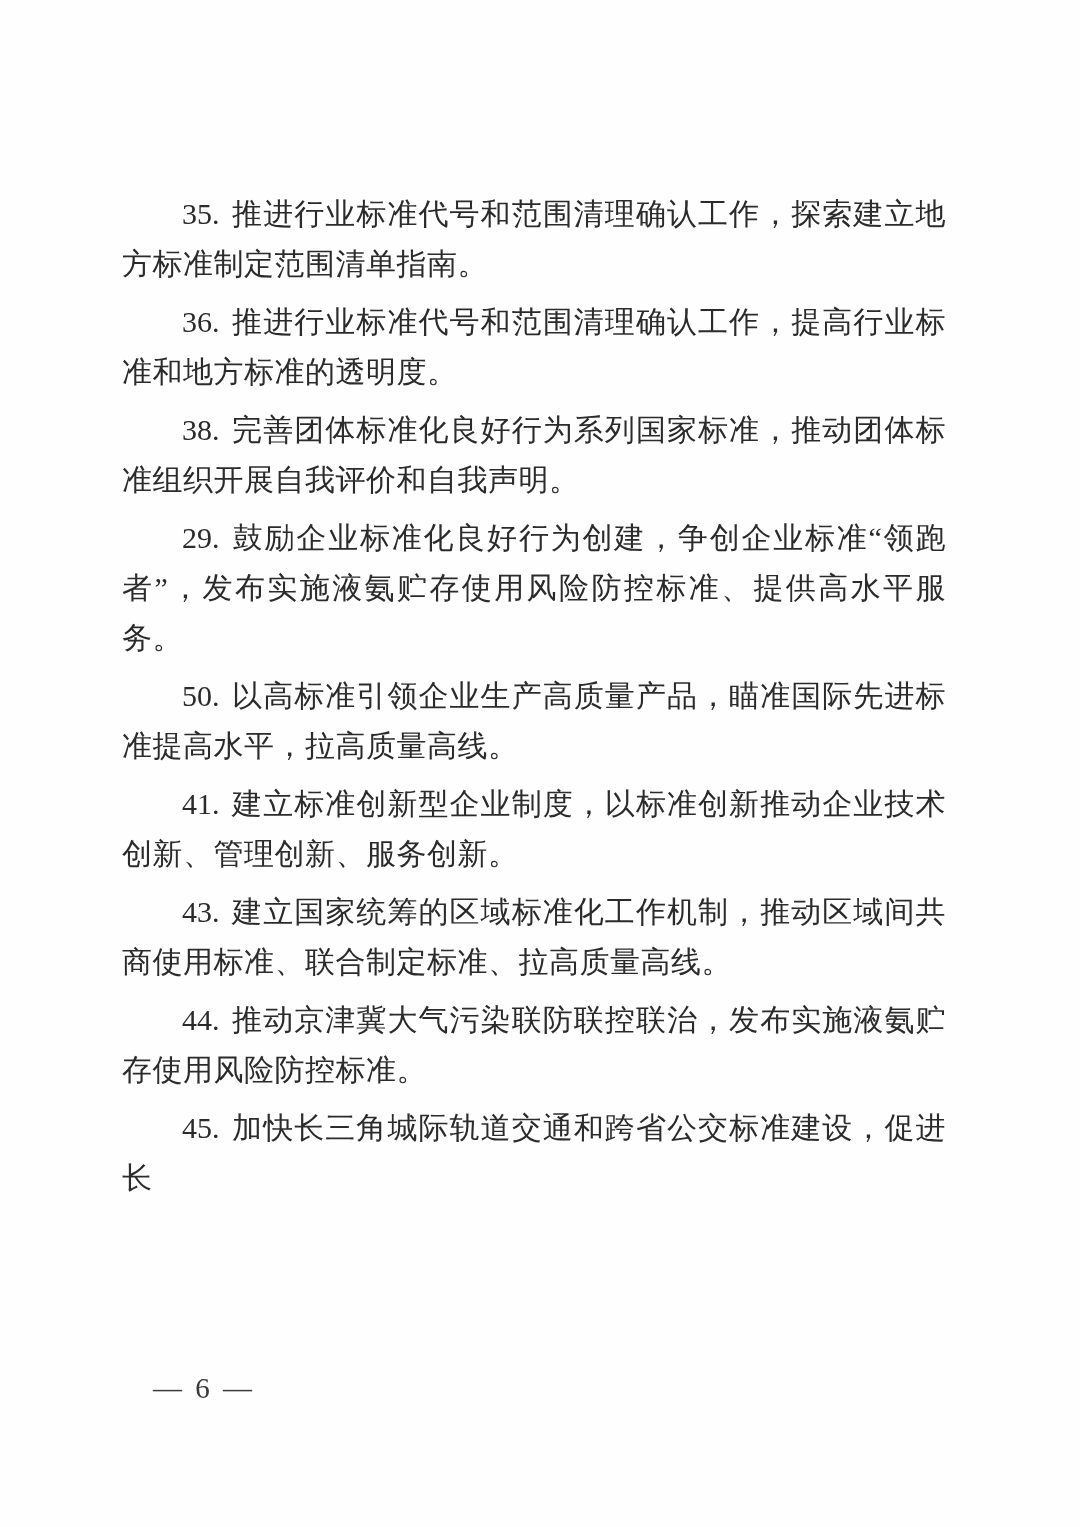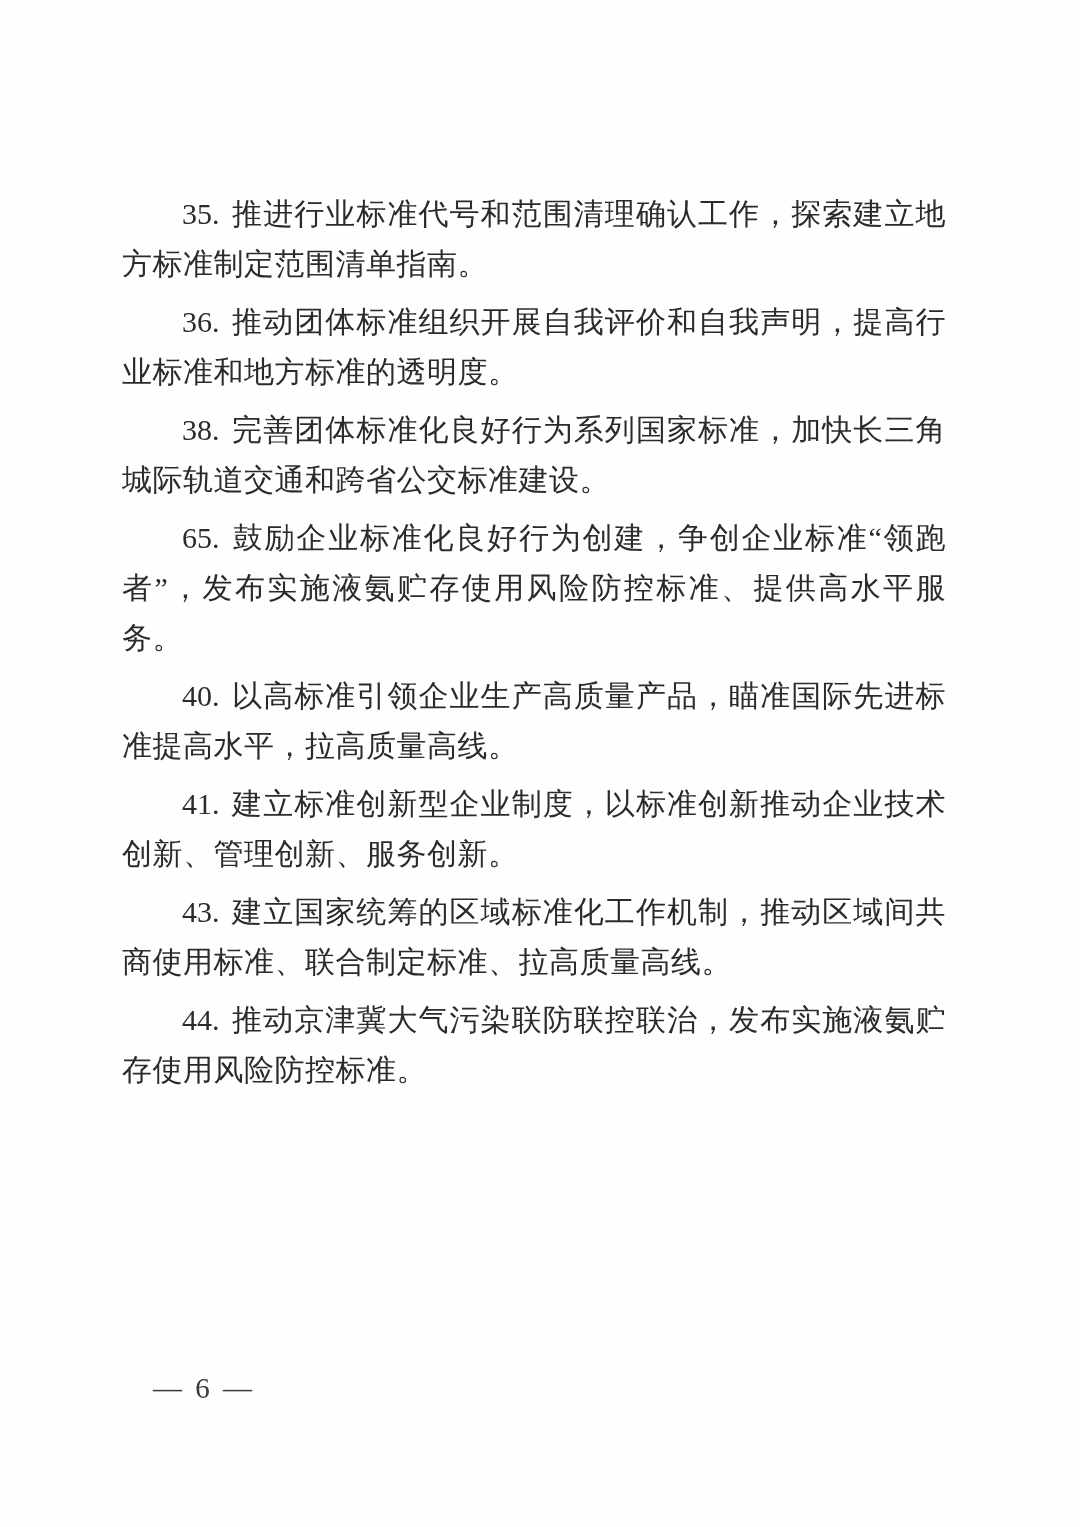--- a/index.html
+++ b/index.html
@@ -46,33 +46,34 @@
   }
 </style>
 </head>
 <body>
 
 <div class="page">
   <div class="content">
 
     <p class="para"><span class="item-number">35.</span><span>推进行业标准代号和范围清理确认工作，探索建立地方标准制定范围清单指南。</span></p>
 
-    <p class="para"><span class="item-number">36.</span><span>推动团体标准组织开展自我评价和自我声明，提高行业标准和地方标准的透明度。</span></p>
+    <p class="para"><span class="item-number">36.</span><span>推进行业标准代号和范围清理确认工作，提高行业标准和地方标准的透明度。</span></p>
 
 
-    <p class="para"><span class="item-number">38.</span><span>完善团体标准化良好行为系列国家标准，加快长三角城际轨道交通和跨省公交标准建设。</span></p>
+    <p class="para"><span class="item-number">38.</span><span>完善团体标准化良好行为系列国家标准，推动团体标准组织开展自我评价和自我声明。</span></p>
 
-    <p class="para"><span class="item-number">65.</span><span>鼓励企业标准化良好行为创建，争创企业标准“领跑者”，发布实施液氨贮存使用风险防控标准、提供高水平服务。</span></p>
+    <p class="para"><span class="item-number">29.</span><span>鼓励企业标准化良好行为创建，争创企业标准“领跑者”，发布实施液氨贮存使用风险防控标准、提供高水平服务。</span></p>
 
-    <p class="para"><span class="item-number">40.</span><span>以高标准引领企业生产高质量产品，瞄准国际先进标准提高水平，拉高质量高线。</span></p>
+    <p class="para"><span class="item-number">50.</span><span>以高标准引领企业生产高质量产品，瞄准国际先进标准提高水平，拉高质量高线。</span></p>
 
     <p class="para"><span class="item-number">41.</span><span>建立标准创新型企业制度，以标准创新推动企业技术创新、管理创新、服务创新。</span></p>
 
 
     <p class="para"><span class="item-number">43.</span><span>建立国家统筹的区域标准化工作机制，推动区域间共商使用标准、联合制定标准、拉高质量高线。</span></p>
 
     <p class="para"><span class="item-number">44.</span><span>推动京津冀大气污染联防联控联治，发布实施液氨贮存使用风险防控标准。</span></p>
 
+    <p class="para"><span class="item-number">45.</span><span>加快长三角城际轨道交通和跨省公交标准建设，促进长</span></p>
 
   </div>
 
   <div class="page-footer">— 6 —</div>
 </div>
 
 </body></html>

